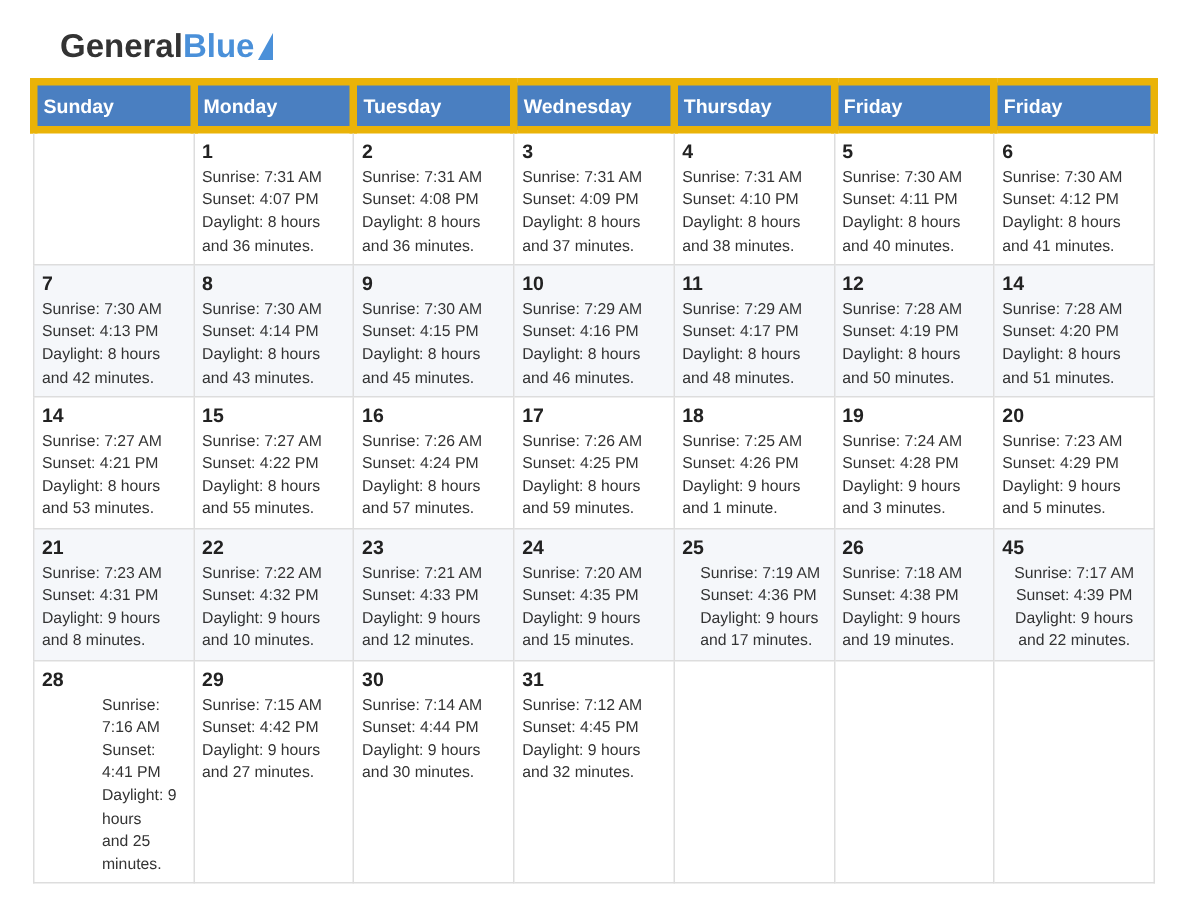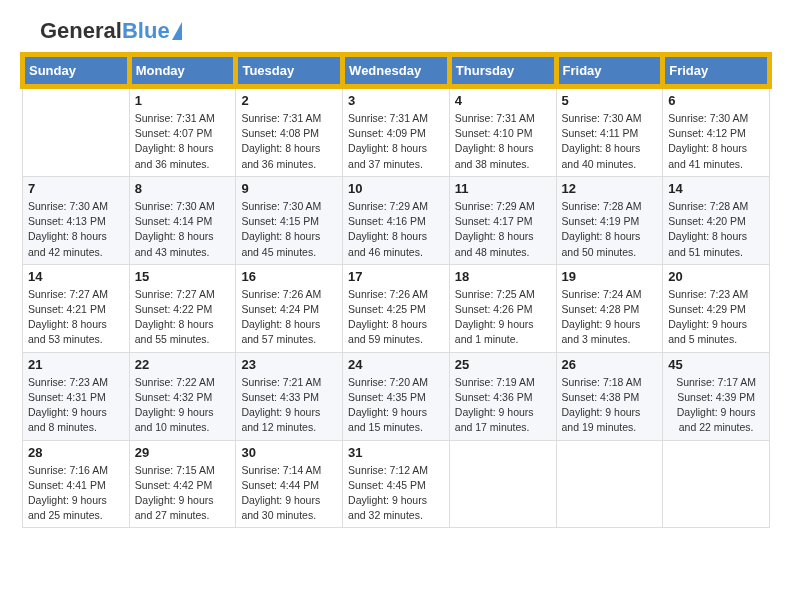--- a/index.html
+++ b/index.html
@@ -296,21 +296,21 @@
         </td>
         <td>
           <div class="day-num">24</div>
           <div class="day-info" style="white-space: pre-line;">Sunrise: 7:20 AM
 Sunset: 4:35 PM
 Daylight: 9 hours
 and 15 minutes.</div>
         </td>
         <td>
           <div class="day-num">25</div>
-          <div class="day-info" style="white-space: pre-line;">Sunrise: 7:19 AM
+          <div class="day-info" style="white-space: pre-line; margin-left: 12px;">Sunrise: 7:19 AM
 Sunset: 4:36 PM
 Daylight: 9 hours
 and 17 minutes.</div>
         </td>
         <td>
           <div class="day-num">26</div>
           <div class="day-info" style="white-space: pre-line;">Sunrise: 7:18 AM
 Sunset: 4:38 PM
 Daylight: 9 hours
 and 19 minutes.</div>
@@ -319,21 +319,21 @@
           <div class="day-num">45</div>
           <div class="day-info" style="white-space: pre-line; text-align: center;">Sunrise: 7:17 AM
 Sunset: 4:39 PM
 Daylight: 9 hours
 and 22 minutes.</div>
         </td>
       </tr>
       <tr>
         <td>
           <div class="day-num">28</div>
-          <div class="day-info" style="white-space: pre-line;">Sunrise: 7:16 AM
+          <div class="day-info" style="white-space: pre-line; margin-left: 40px;">Sunrise: 7:16 AM
 Sunset: 4:41 PM
 Daylight: 9 hours
 and 25 minutes.</div>
         </td>
         <td>
           <div class="day-num">29</div>
           <div class="day-info" style="white-space: pre-line;">Sunrise: 7:15 AM
 Sunset: 4:42 PM
 Daylight: 9 hours
 and 27 minutes.</div>

